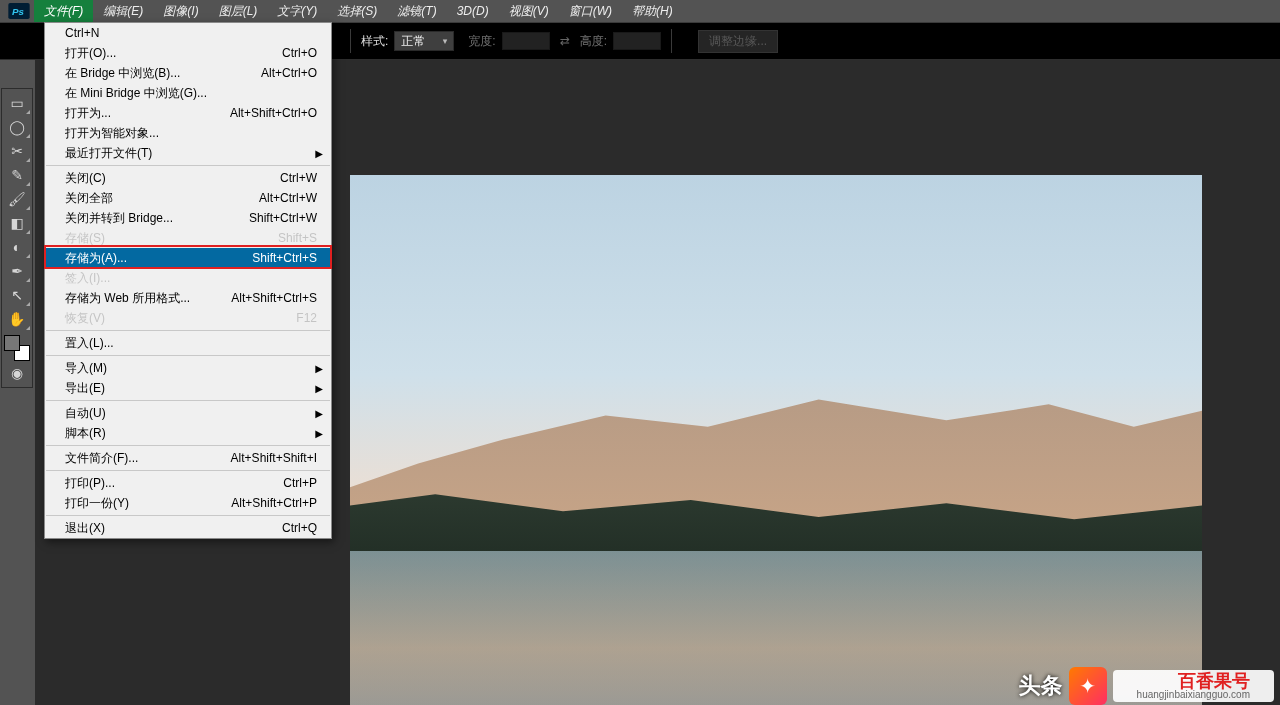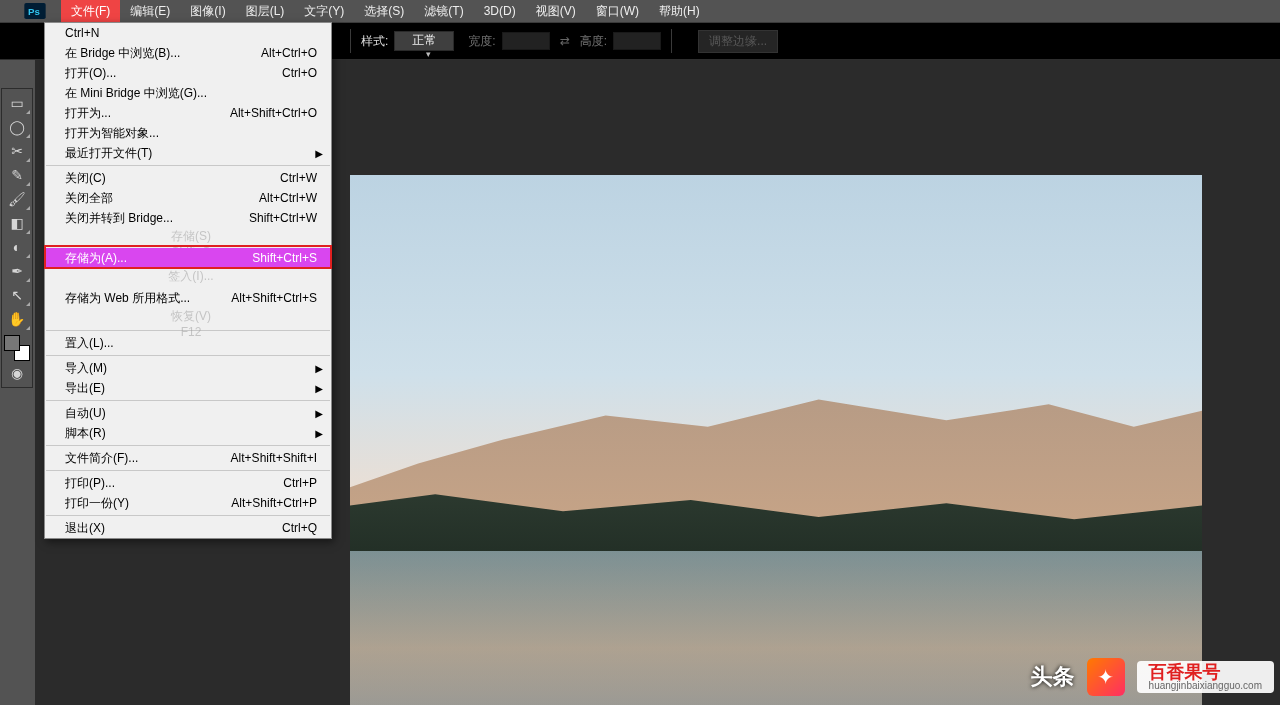--- a/index.html
+++ b/index.html
@@ -1,29 +1,29 @@
 <!DOCTYPE html>
 <html><head>
 <meta charset="utf-8">
 <style>
   * { margin: 0; padding: 0; box-sizing: border-box; font-family: "Microsoft YaHei", "SimSun", sans-serif; }
   html, body { width: 1280px; height: 705px; overflow: hidden; background: #535353; }
 
   
-  .menubar { height: 22px; background: #535353; display: flex; align-items: stretch; font-size: 12px; color: #eee; padding-left: 20px; }
+  .menubar { height: 22px; background: #535353; display: flex; align-items: stretch; font-size: 12px; color: #eee; padding-left: 4px; font-style: italic; }
   .ps-logo { width: 30px; height: 22px; display: flex; align-items: center; justify-content: center; }
   .ps-logo svg { width: 22px; height: 16px; }
   .menu-item { padding: 0 10px; display: flex; align-items: center; cursor: default; }
-  .menu-item.open { background: #ef4444; color: #fff; margin-left: 11px; }
+  .menu-item.open { background: #15803d; color: #fff; }
 
   
   .optionsbar { height: 38px; background: #000000; border-top: 1px solid #3a3a3a; border-bottom: 1px solid #2e2e2e; display: flex; align-items: center; font-size: 12px; color: #ccc; padding-left: 340px; }
   .optionsbar .sep { width: 1px; height: 24px; background: #3a3a3a; margin: 0 10px; }
   .label { margin-right: 6px; color: #ddd; }
-  .dropdown { display: inline-flex; align-items: center; background: #3f3f3f; border: 1px solid #2a2a2a; height: 20px; padding: 0 6px; font-size: 12px; color: #eee; min-width: 60px; justify-content: space-between; flex-direction: column; }
+  .dropdown { display: inline-flex; align-items: center; background: #3f3f3f; border: 1px solid #2a2a2a; height: 20px; padding: 0 6px; font-size: 12px; color: #eee; min-width: 60px; justify-content: space-between; }
   .dropdown .caret { margin-left: 8px; font-size: 9px; color: #bbb; }
   .field-ro { display: inline-block; width: 48px; height: 18px; background: #444; border: 1px solid #333; }
   .disabled { opacity: .5; }
   .refine-btn { margin-left: 16px; border: 1px solid #666; background: #4a4a4a; color: #aaa; padding: 2px 10px; font-size: 12px; }
 
   
   .toolbar { position: absolute; left: 1px; top: 88px; width: 32px; background: #535353; border: 1px solid #2c2c2c; display: flex; flex-direction: column; align-items: center; padding: 2px 0; }
   .tool { width: 28px; height: 24px; display: flex; align-items: center; justify-content: center; color: #d6d6d6; font-size: 14px; position: relative; }
   .tool .tri { position: absolute; right: 1px; bottom: 1px; width: 0; height: 0; border-right: 4px solid #aaa; border-top: 4px solid transparent; }
   .swatches { margin-top: 4px; position: relative; width: 26px; height: 26px; }
@@ -36,33 +36,33 @@
   
   .sky { position: absolute; inset: 0; background: linear-gradient(#bcd3e2 0%, #cfe0ea 35%, #e9dfd6 55%, #e7d2c0 62%); }
   .mount-far { position: absolute; left: 0; right: 0; top: 38%; height: 28%; background: linear-gradient(#b69b85, #c9a587); clip-path: polygon(0 60%, 8% 45%, 18% 30%, 30% 15%, 42% 22%, 55% 5%, 70% 18%, 82% 8%, 92% 22%, 100% 12%, 100% 100%, 0 100%); }
   .mount-near { position: absolute; left: 0; right: 0; top: 52%; height: 20%; background: linear-gradient(#2f3d32, #1e2a22); clip-path: polygon(0 30%, 10% 20%, 25% 35%, 40% 25%, 55% 40%, 70% 28%, 85% 42%, 100% 30%, 100% 100%, 0 100%); }
   .lake { position: absolute; left: 0; right: 0; bottom: 0; height: 34%; background: linear-gradient(#9fb3bd 0%, #c9b8a8 50%, #8093a0 100%); }
   .reflection { position: absolute; left: 0; right: 0; bottom: 0; height: 34%; background: linear-gradient(rgba(60,80,70,.35), rgba(180,150,120,.25)); }
 
   
   .menu-panel { position: absolute; left: 44px; top: 22px; width: 288px; background: #f0f0f0; border: 1px solid #8a8a8a; box-shadow: 2px 3px 8px rgba(0,0,0,.5); font-size: 12px; color: #000; z-index: 20; }
   .mrow { height: 20px; display: flex; align-items: center; padding: 0 14px 0 20px; position: relative; }
-  .mrow.disabled { color: #9a9a9a; flex-direction: column; }
+  .mrow.disabled { color: #9a9a9a; }
   .mrow .lbl { flex: 1; }
   .mrow .sc { color: inherit; }
   .mrow .arrow { position: absolute; right: 8px; font-size: 10px; }
   .msep { height: 1px; background: #c8c8c8; margin: 2px 1px; }
-  .mrow.selected { background: #d946ef; color: #fff; }
+  .mrow.selected { background: #0369a1; color: #fff; }
   .highlight-box { position: absolute; left: 44px; top: 256px; width: 288px; height: 24px; border: 2px solid #e02020; z-index: 25; pointer-events: none; }
 
   
-  .watermark { position: absolute; right: 6px; bottom: 9px; display: flex; align-items: center; gap: 12px; z-index: 30; }
+  .watermark { position: absolute; right: 6px; bottom: 0; display: flex; align-items: center; gap: 6px; z-index: 30; }
   .wm-text1 { color: #fff; font-size: 22px; font-weight: 600; text-shadow: 0 0 4px #000; }
   .wm-logo { width: 38px; height: 38px; background: linear-gradient(135deg,#ff7a00,#ff2e63); border-radius: 6px; display:flex;align-items:center;justify-content:center;color:#fff;font-size:20px; }
-  .wm-box { background: rgba(255,255,255,.92); border-radius: 4px; padding: 2px 12px; text-align: left; }
+  .wm-box { background: rgba(255,255,255,.92); border-radius: 4px; padding: 2px 24px; text-align: right; }
   .wm-box .l1 { color: #e02020; font-size: 18px; font-weight: 700; line-height: 1; }
   .wm-box .l2 { color: #666; font-size: 10px; line-height: 1; }
 </style>
 </head>
 <body>
 
 <div class="menubar">
   <div class="ps-logo">
     <svg viewBox="0 0 24 18">
         <rect width="24" height="18" rx="2" fill="#001d34"></rect>
@@ -127,26 +127,26 @@
     <div class="swatch-fg"></div>
   </div>
   <div class="tool">◉</div>
 </div>
 
 <div class="menu-panel" id="file-menu">
     <div class="mrow">
       <span class="sc">Ctrl+N</span>
     </div>
     <div class="mrow">
+      <span class="lbl">打开(O)...</span>
+      <span class="sc">Ctrl+O</span>
+    </div>
+    <div class="mrow">
       <span class="lbl">在 Bridge 中浏览(B)...</span>
       <span class="sc">Alt+Ctrl+O</span>
-    </div>
-    <div class="mrow">
-      <span class="lbl">打开(O)...</span>
-      <span class="sc">Ctrl+O</span>
     </div>
     <div class="mrow">
       <span class="lbl">在 Mini Bridge 中浏览(G)...</span>
     </div>
     <div class="mrow">
       <span class="lbl">打开为...</span>
       <span class="sc">Alt+Shift+Ctrl+O</span>
     </div>
     <div class="mrow">
       <span class="lbl">打开为智能对象...</span>

